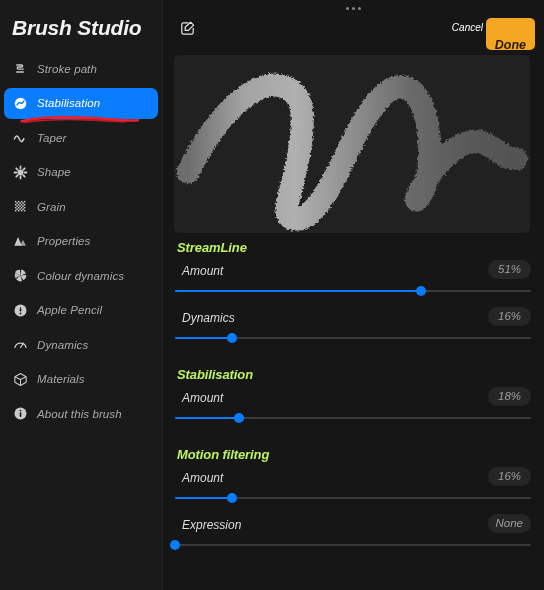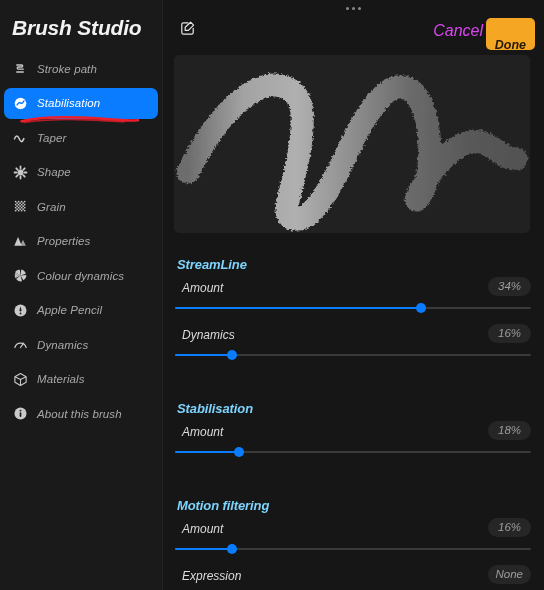--- a/index.html
+++ b/index.html
@@ -58,41 +58,41 @@
   .grabber i{display:block;width:3px;height:3px;border-radius:50%;background:#8a8a8a;}
 
   .topbar{
     position:absolute;top:0;left:0;right:0;height:55px;
   }
   .edit-btn{
     position:absolute;left:17px;top:20px;width:16px;height:16px;color:#e6e6e6;
   }
   .cancel-btn{
     position:absolute;right:61px;top:22px;
-    font-size:16px;color:#d946ef;
+    font-size:10px;color:#ffffff;
   }
   .done-btn{
     position:absolute;right:9px;top:18px;
     min-width:44px;height:23px;line-height:23px;text-align:center;
     padding:16px 9px;border-radius:5px;
     background:#f5a623;color:#231a07;
     font-size:12.5px;font-weight:bold;box-sizing:border-box;
   }
 
   .preview{
     position:absolute;left:11px;top:55px;width:356px;height:178px;
     background:#212121;border-radius:5px;overflow:hidden;
   }
   .preview svg{display:block;}
 
   .sections{position:absolute;left:0;right:0;top:240px;}
 
   .sec-title{
-    margin:17px 0 0 14px;
-    font-size:13px;font-weight:bold;color:#7dd3fc;letter-spacing:-0.1px;
+    margin:0 0 0 14px;
+    font-size:13px;font-weight:bold;color:#bef264;letter-spacing:-0.1px;
   }
   .sec{margin-bottom:0;}
 
   .row{position:relative;margin-top:9px;height:38px;}
   .row-label{
     position:absolute;left:19px;top:0;
     font-size:12px;color:#dcdcdc;
   }
   .pill{
     position:absolute;right:13px;top:-4px;
@@ -310,21 +310,21 @@
                  C 238,150 248,130 262,112 C 276,94 296,82 310,88
                  C 322,93 330,104 342,104" fill="none" stroke="url(#gstroke)" stroke-width="23" stroke-linecap="round" stroke-linejoin="round" filter="url(#rough)"></path>
       </svg>
     </div>
 
     <div class="sections" id="sections">
         <div class="sec">
           <div class="sec-title">StreamLine</div>
           <div class="row">
             <div class="row-label">Amount</div>
-            <div class="pill">34%</div>
+            <div class="pill">51%</div>
             <div class="track">
               <div class="fill" style="width: 69%;"></div>
               <div class="thumb" style="left: 69%;"></div>
             </div>
           </div>
           <div class="row">
             <div class="row-label">Dynamics</div>
             <div class="pill">16%</div>
             <div class="track">
               <div class="fill" style="width: 16%;"></div>

